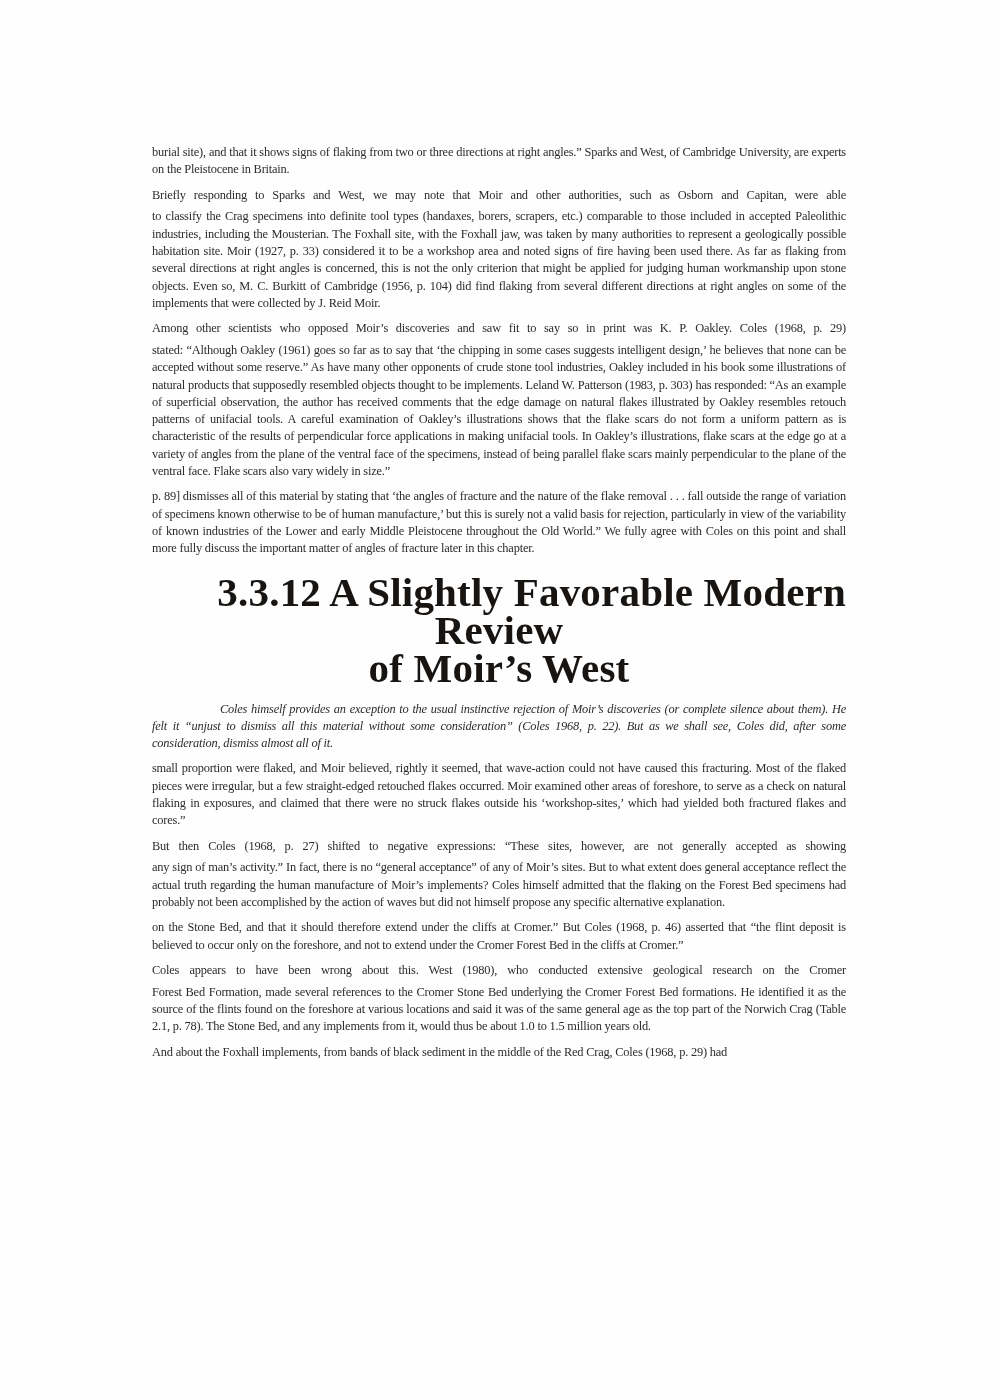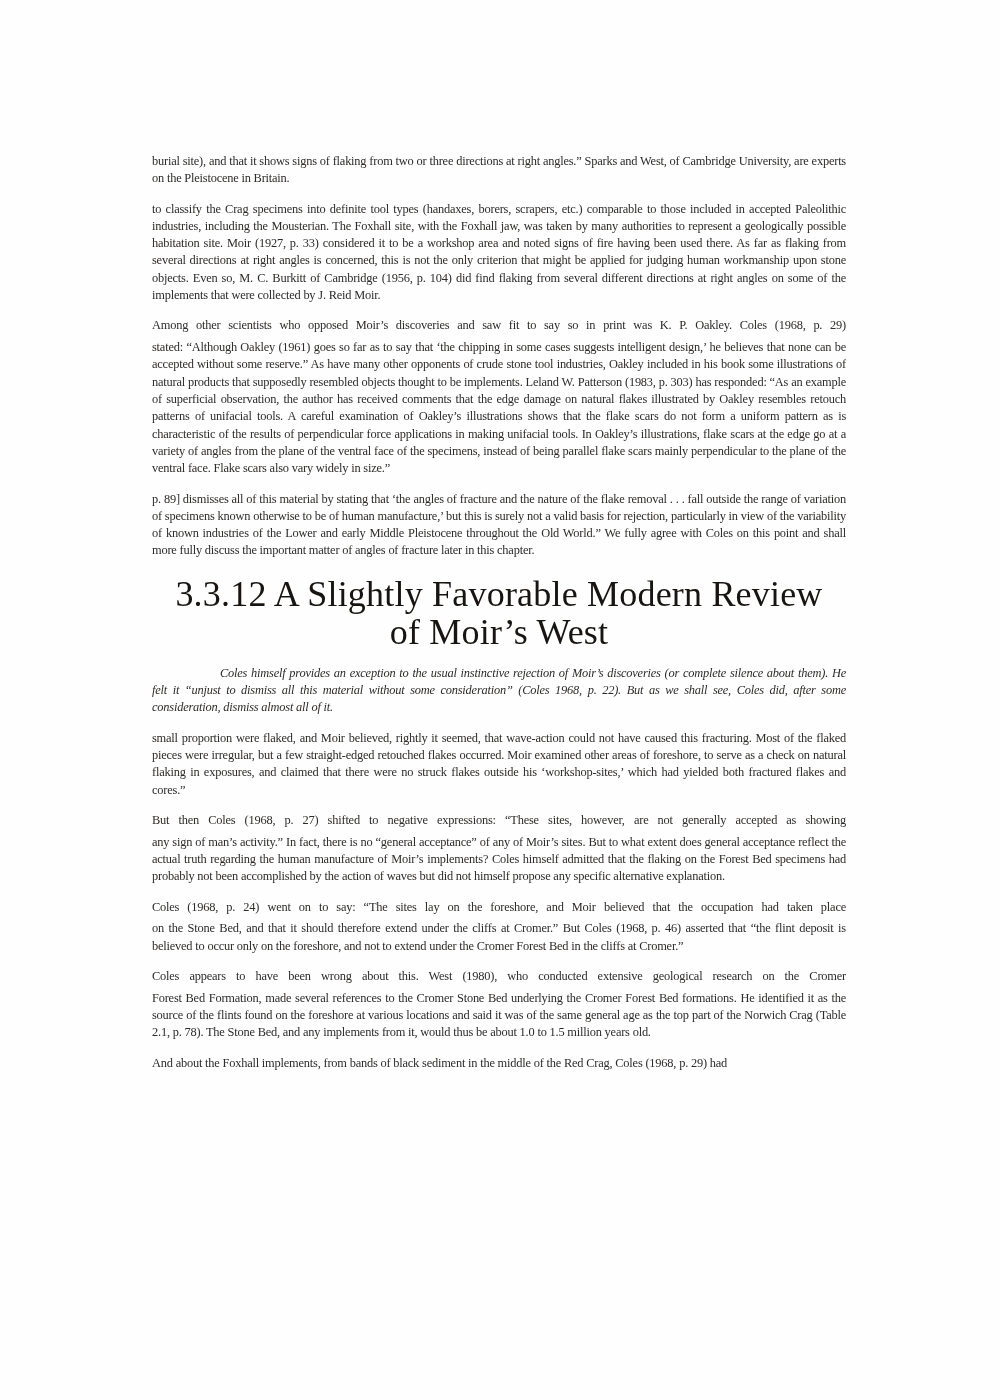--- a/index.html
+++ b/index.html
@@ -13,52 +13,53 @@
   .doc {
     position:absolute;
     left:152px; top:140px; width:694px;
     font-family:"Liberation Serif","DejaVu Serif",serif;
     font-size:12.4px;
     line-height:17.3px;
     letter-spacing:-0.2px;
     color:#2e2c2a;
     text-align:justify;
   }
-  .para { margin:13px 0 8px 0; }
+  .para { margin:4px 0 8px 0; }
   .para:last-child { margin-bottom:0; }
   .lead {
     white-space:nowrap;
     overflow:hidden;
     text-align:justify;
     text-align-last:justify;
     margin-bottom:4.5px;
   }
   .rest { text-align:justify; }
   .indent-first { text-indent:68px;font-style:italic; }
   .heading {
     margin:15px 0 14px 0;
     text-align:right;
     font-family:"Liberation Serif","DejaVu Serif",serif;
-    font-weight:normal;
-    font-size:36px;
+    font-weight:bold;
+    font-size:41px;
     line-height:38px;
     letter-spacing:0.2px;
     color:#171411;
     text-align-last:center;
   }
 </style>
 </head>
 <body>
 
 <div class="page">
   <div class="doc" id="doc-body">
       <div class="para">
         <div class="rest">burial site), and that it shows signs of flaking from two or three directions at right angles.” Sparks and West, of Cambridge University, are experts on the Pleistocene in Britain.</div>
       </div>
       <div class="para">
+        <div class="lead">Briefly responding to Sparks and West, we may note that Moir and other authorities, such as Osborn and Capitan, were able</div>
         <div class="rest">to classify the Crag specimens into definite tool types (handaxes, borers, scrapers, etc.) comparable to those included in accepted Paleolithic industries, including the Mousterian. The Foxhall site, with the Foxhall jaw, was taken by many authorities to represent a geologically possible habitation site. Moir (1927, p. 33) considered it to be a workshop area and noted signs of fire having been used there. As far as flaking from several directions at right angles is concerned, this is not the only criterion that might be applied for judging human workmanship upon stone objects. Even so, M. C. Burkitt of Cambridge (1956, p. 104) did find flaking from several different directions at right angles on some of the implements that were collected by J. Reid Moir.</div>
       </div>
       <div class="para">
         <div class="lead">Among other scientists who opposed Moir’s discoveries and saw fit to say so in print was K. P. Oakley. Coles (1968, p. 29)</div>
         <div class="rest">stated: “Although Oakley (1961) goes so far as to say that ‘the chipping in some cases suggests intelligent design,’ he believes that none can be accepted without some reserve.” As have many other opponents of crude stone tool industries, Oakley included in his book some illustrations of natural products that supposedly resembled objects thought to be implements. Leland W. Patterson (1983, p. 303) has responded: “As an example of superficial observation, the author has received comments that the edge damage on natural flakes illustrated by Oakley resembles retouch patterns of unifacial tools. A careful examination of Oakley’s illustrations shows that the flake scars do not form a uniform pattern as is characteristic of the results of perpendicular force applications in making unifacial tools. In Oakley’s illustrations, flake scars at the edge go at a variety of angles from the plane of the ventral face of the specimens, instead of being parallel flake scars mainly perpendicular to the plane of the ventral face. Flake scars also vary widely in size.”</div>
       </div>
       <div class="para">
         <div class="rest">p. 89] dismisses all of this material by stating that ‘the angles of fracture and the nature of the flake removal . . . fall outside the range of variation of specimens known otherwise to be of human manufacture,’ but this is surely not a valid basis for rejection, particularly in view of the variability of known industries of the Lower and early Middle Pleistocene throughout the Old World.” We fully agree with Coles on this point and shall more fully discuss the important matter of angles of fracture later in this chapter.</div>
       </div>
       <h2 class="heading"><span>3.3.12 A Slightly Favorable Modern Review</span><br><span>of Moir’s West</span></h2>
@@ -66,21 +67,20 @@
         <div class="rest indent-first">Coles himself provides an exception to the usual instinctive rejection of Moir’s discoveries (or complete silence about them). He felt it “unjust to dismiss all this material without some consideration” (Coles 1968, p. 22). But as we shall see, Coles did, after some consideration, dismiss almost all of it.</div>
       </div>
       <div class="para">
         <div class="rest">small proportion were flaked, and Moir believed, rightly it seemed, that wave-action could not have caused this fracturing. Most of the flaked pieces were irregular, but a few straight-edged retouched flakes occurred. Moir examined other areas of foreshore, to serve as a check on natural flaking in exposures, and claimed that there were no struck flakes outside his ‘workshop-sites,’ which had yielded both fractured flakes and cores.”</div>
       </div>
       <div class="para">
         <div class="lead">But then Coles (1968, p. 27) shifted to negative expressions: “These sites, however, are not generally accepted as showing</div>
         <div class="rest">any sign of man’s activity.” In fact, there is no “general acceptance” of any of Moir’s sites. But to what extent does general acceptance reflect the actual truth regarding the human manufacture of Moir’s implements? Coles himself admitted that the flaking on the Forest Bed specimens had probably not been accomplished by the action of waves but did not himself propose any specific alternative explanation.</div>
       </div>
       <div class="para">
-        <div class="lead">Coles (1968, p. 24) went on to say: “The sites lay on the foreshore, and Moir believed that the occupation had taken place</div>
         <div class="rest">on the Stone Bed, and that it should therefore extend under the cliffs at Cromer.” But Coles (1968, p. 46) asserted that “the flint deposit is believed to occur only on the foreshore, and not to extend under the Cromer Forest Bed in the cliffs at Cromer.”</div>
       </div>
       <div class="para">
         <div class="lead">Coles appears to have been wrong about this. West (1980), who conducted extensive geological research on the Cromer</div>
         <div class="rest">Forest Bed Formation, made several references to the Cromer Stone Bed underlying the Cromer Forest Bed formations. He identified it as the source of the flints found on the foreshore at various locations and said it was of the same general age as the top part of the Norwich Crag (Table 2.1, p. 78). The Stone Bed, and any implements from it, would thus be about 1.0 to 1.5 million years old.</div>
       </div>
       <div class="para">
         <div class="rest">And about the Foxhall implements, from bands of black sediment in the middle of the Red Crag, Coles (1968, p. 29) had</div>
       </div>
     </div>

